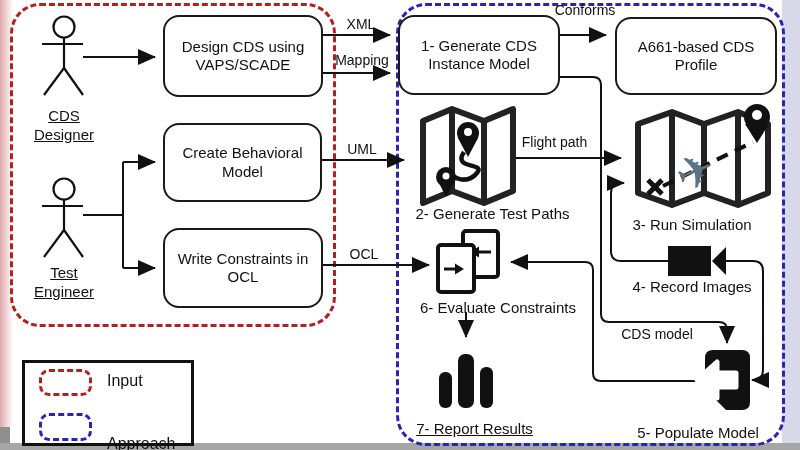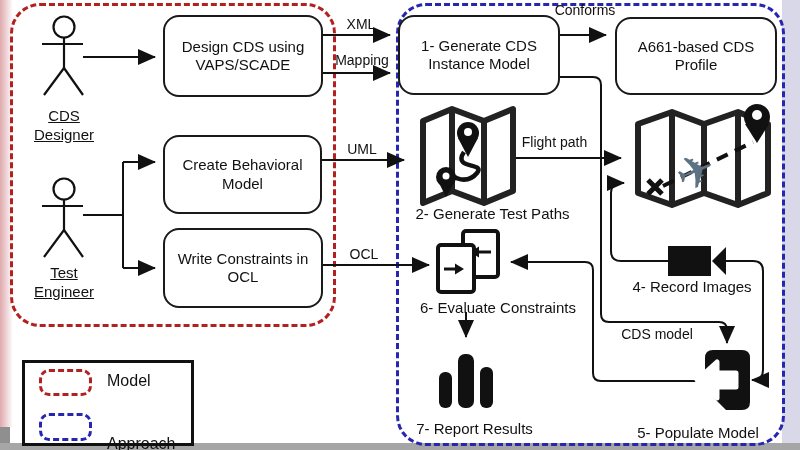--- a/index.html
+++ b/index.html
@@ -40,53 +40,54 @@
   <div class="strip" style="left:0;top:427px;width:10px;height:23px;background:#8f8f8f;"></div>
   <div class="strip" style="left:782px;top:0;width:18px;height:450px;background:#d8d8e8;"></div>
   <div class="strip" style="left:0;top:443px;width:800px;height:7px;background:#a6a6a6;"></div>
 
   <div class="container-dashed" style="left:10px;top:3px;width:320px;height:318px;border:3px dashed #b2211f;"></div>
   <div class="container-dashed" style="left:396px;top:3px;width:383px;height:437px;border:3px dashed #2626b0;"></div>
 
   <div class="box" style="left:163px;top:15px;width:160px;height:82px;">
     <span>Design CDS using VAPS/SCADE</span>
   </div>
-  <div class="box" style="left:163px;top:123px;width:159px;height:79px;margin-top:12px;">
+  <div class="box" style="left:163px;top:123px;width:159px;height:79px;">
     <span>Create Behavioral Model</span>
   </div>
   <div class="box" style="left:163px;top:228px;width:160px;height:80px;">
     <span>Write Constraints in OCL</span>
   </div>
   <div class="box" style="left:398px;top:15px;width:162px;height:80px;">
     <span>1- Generate CDS Instance Model</span>
   </div>
   <div class="box" style="left:615px;top:17px;width:162px;height:78px;">
     <span>A661-based CDS Profile</span>
   </div>
 
   <div class="actor-lbl" style="left:24px;top:107px;width:80px;">CDS Designer</div>
   <div class="actor-lbl" style="left:24px;top:264px;width:80px;">Test Engineer</div>
 
   <div class="step" style="left:395px;top:205px;width:195px;">2- Generate Test Paths</div>
+  <div class="step" style="left:612px;top:216px;width:160px;">3- Run Simulation</div>
   <div class="step" style="left:612px;top:278px;width:160px;">4- Record Images</div>
   <div class="step" style="left:398px;top:299px;width:200px;">6- Evaluate Constraints</div>
-  <div class="step" style="left:392px;top:420px;width:165px;">7- Report Results</div>
+  <div class="step" style="left:392px;top:420px;width:165px;text-decoration:underline;">7- Report Results</div>
   <div class="step" style="left:618px;top:424px;width:160px;">5- Populate Model</div>
 
   <div class="edge-lbl" style="left:545px;top:2px;width:80px;">Conforms</div>
   <div class="edge-lbl" style="left:330px;top:16px;width:62px;">XML</div>
   <div class="edge-lbl" style="left:328px;top:52px;width:68px;">Mapping</div>
   <div class="edge-lbl" style="left:333px;top:141px;width:58px;">UML</div>
   <div class="edge-lbl" style="left:512px;top:134px;width:85px;">Flight path</div>
   <div class="edge-lbl" style="left:338px;top:246px;width:52px;">OCL</div>
   <div class="edge-lbl" style="left:612px;top:326px;width:90px;">CDS model</div>
 
   <div class="legend-box">
     <div class="swatch" style="left:14px;top:6px;width:53px;height:27px;border:3px dashed #b2211f;"></div>
-    <div class="legend-lbl" style="left:82px;top:9px;">Model</div>
+    <div class="legend-lbl" style="left:82px;top:9px;">Input</div>
     <div class="swatch" style="left:14px;top:50px;width:53px;height:28px;border:3px dashed #2626b0;"></div>
     <div class="legend-lbl" style="left:82px;top:72px;">Approach</div>
   </div>
 
   <svg width="800" height="450" viewBox="0 0 800 450">
     <defs>
       <marker id="ah" markerWidth="10" markerHeight="9" refX="8.5" refY="4" orient="auto">
         <polygon points="0,0 9,4 0,8" fill="#111"></polygon>
       </marker>
     </defs>

